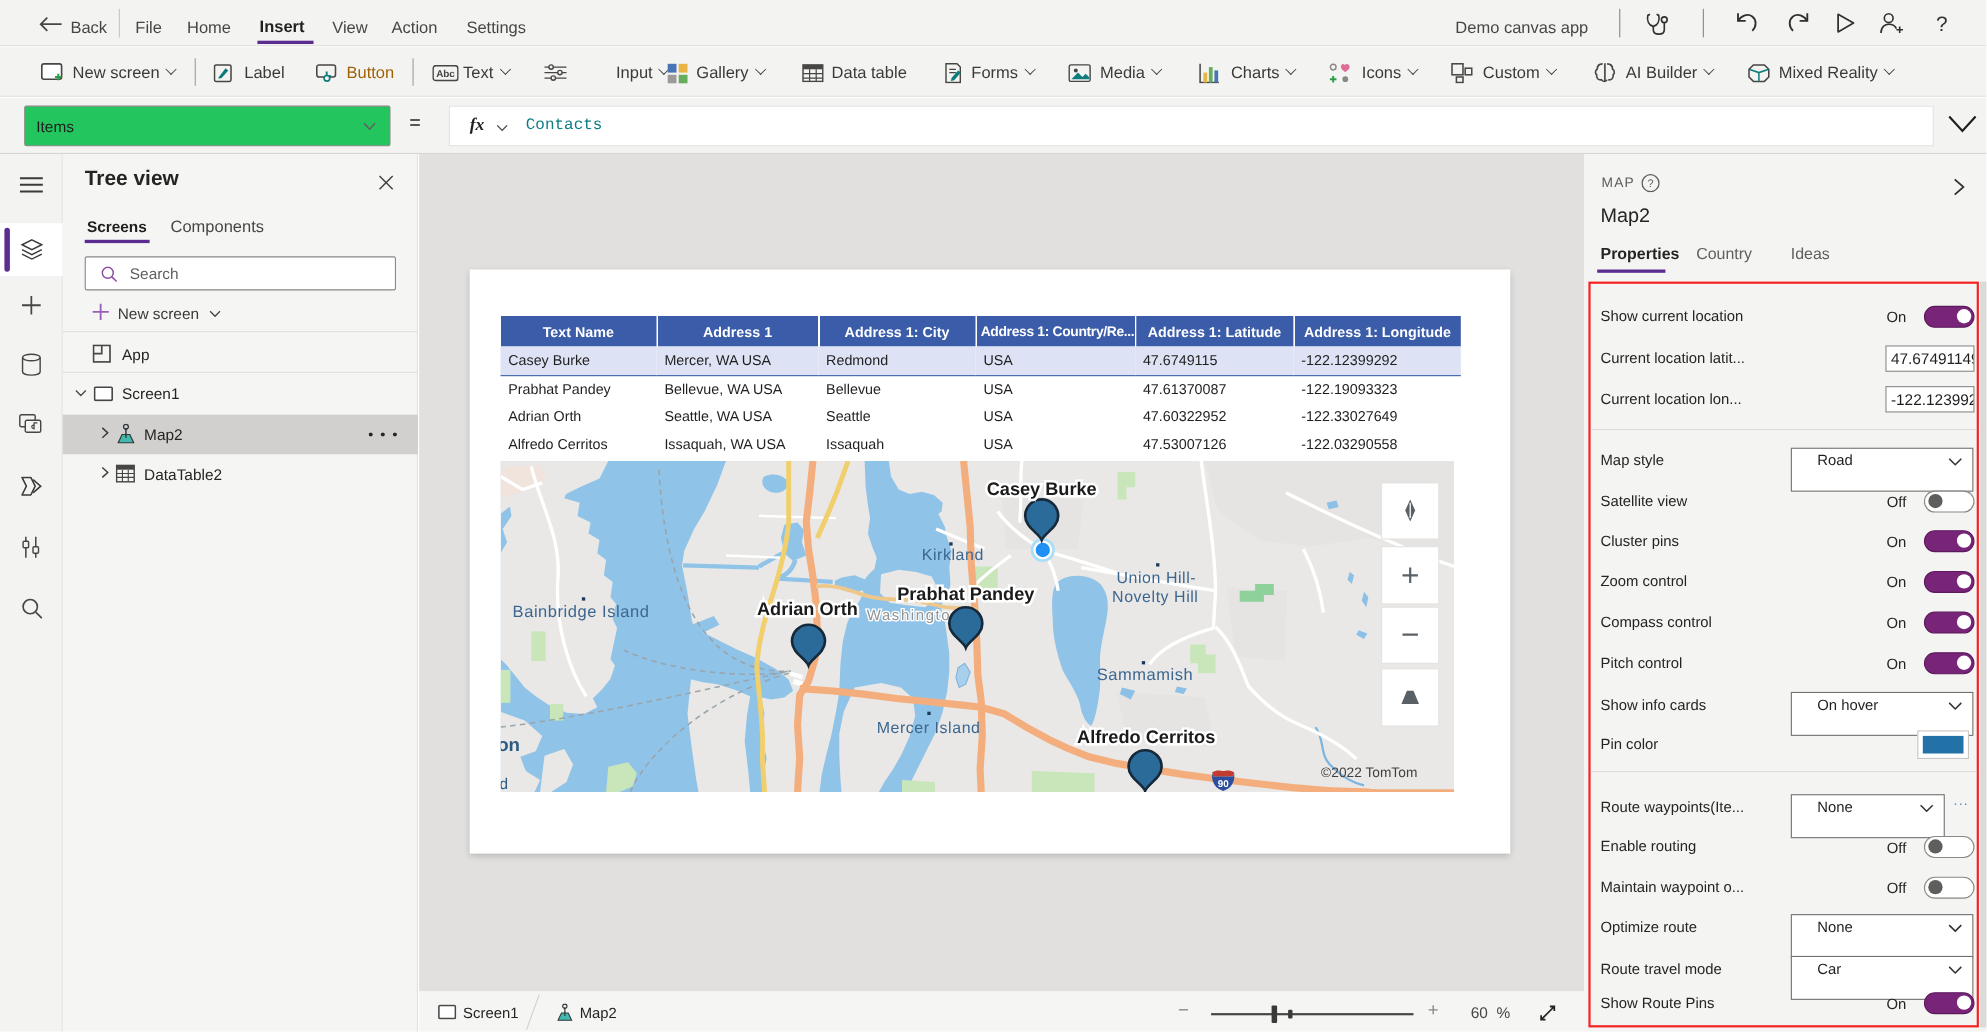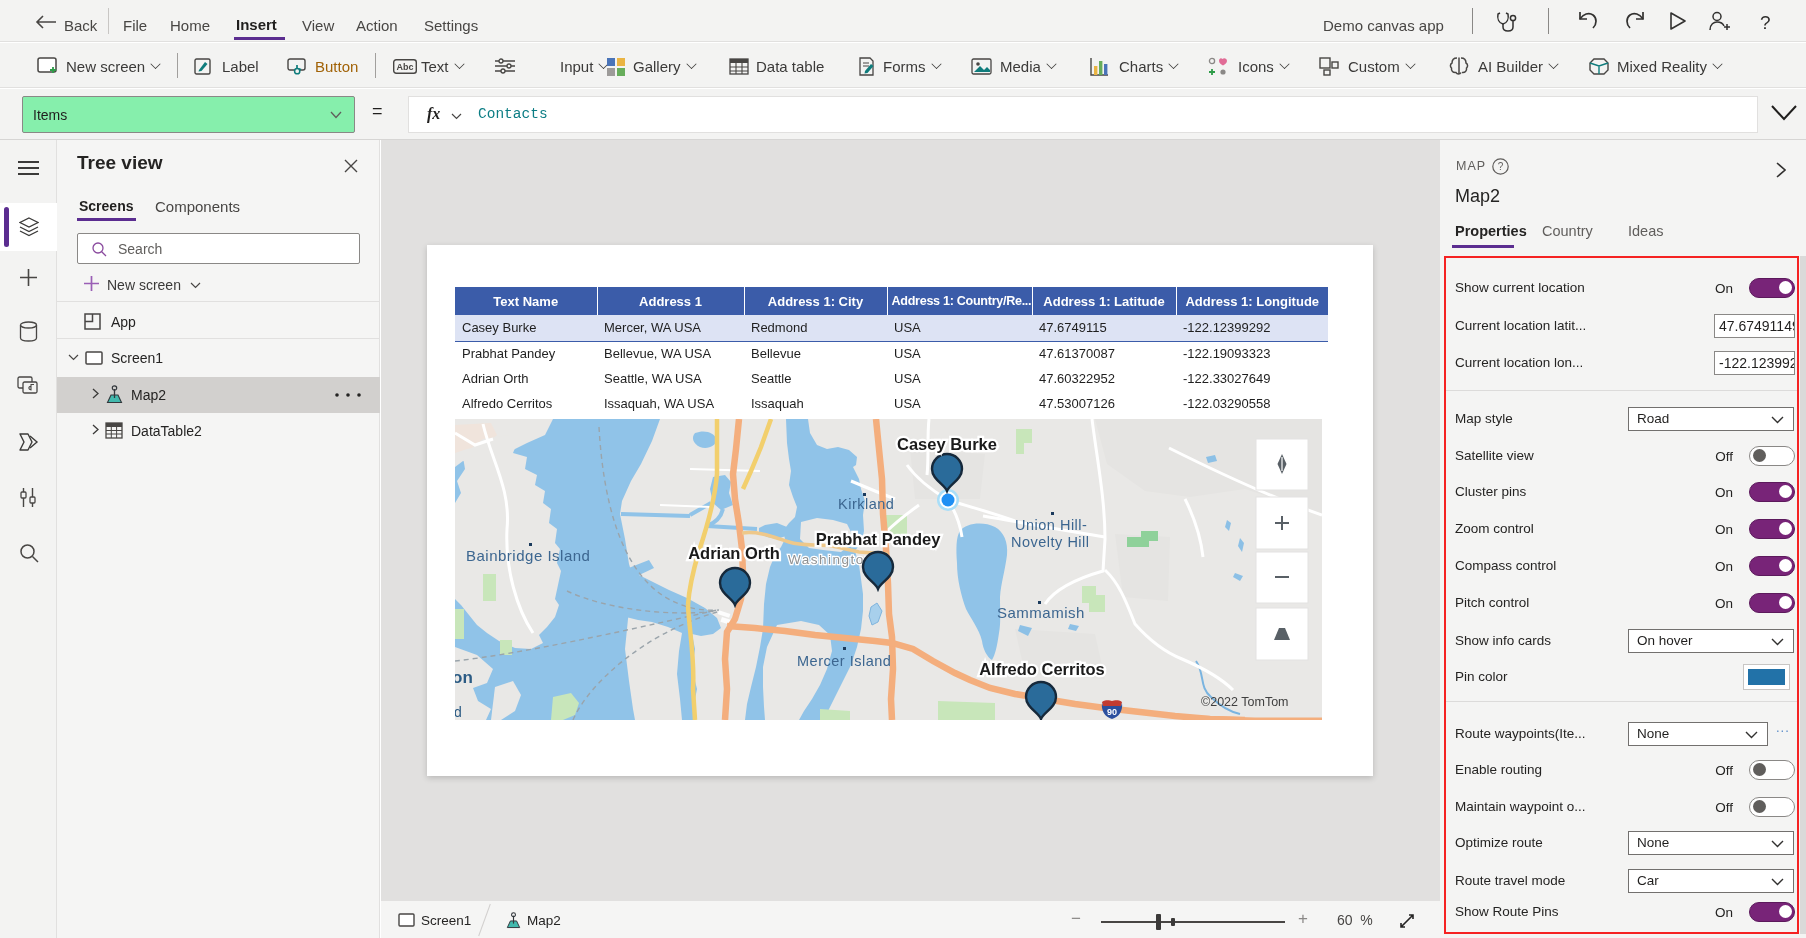--- a/index.html
+++ b/index.html
@@ -7,21 +7,21 @@
   .abs { position:absolute; }
   #root { position:relative; width:1806px; height:938px; }
   .chev { display:inline-block; width:9px; height:9px; border-right:1.5px solid #3b3a39; border-bottom:1.5px solid #3b3a39; transform:rotate(45deg) scale(.8); margin-left:6px; margin-bottom:3px; }
   .lbl { left:15px; font-size:13.5px; color:#252423; }
   .onoff { right:73px; font-size:13.5px; color:#252423; }
   .tgon { left:309px; width:46px; height:20px; background:#782478; border:1.5px solid #5c195c; border-radius:10px; }
   .tgon div { position:absolute; right:2.5px; top:2px; width:13px; height:13px; border-radius:50%; background:#fff; }
   .tgoff { left:309px; width:46px; height:20px; background:#fff; border:1.5px solid #8a8886; border-radius:10px; }
   .tgoff div { position:absolute; left:3px; top:2px; width:13px; height:13px; border-radius:50%; background:#605e5c; }
   .sep { left:6px; width:351px; height:1px; background:#dcdbda; }
-  .dd { left:188px; width:166px; height:24px; background:#fff; border:1px solid #72706e; font-size:13.5px; color:#201f1e; line-height:22px; padding-left:8px; }
+  .dd { left:188px; width:166px; height:40px; background:#fff; border:1px solid #72706e; font-size:13.5px; color:#201f1e; line-height:22px; padding-left:23px; }
   .dd svg { position:absolute; right:9px; top:8px; }
   .inpt { left:274px; width:81px; height:24px; background:#fff; border:1px solid #8a8886; font-size:14px; color:#201f1e; line-height:22px; padding-left:4px; overflow:hidden; white-space:nowrap; }
 </style>
 </head>
 <body>
 <div id="root">
 
 <div class="abs" style="left:0;top:0;width:1806px;height:42px;background:#f3f3f2;border-bottom:1px solid #e1e0df;">
   <svg class="abs" style="left:35px;top:15px;" width="22" height="14" viewBox="0 0 22 14">
         <path d="M8 1 L2 7 L8 13 M2 7 L21 7" stroke="#484644" stroke-width="1.6" fill="none"></path>
@@ -164,21 +164,21 @@
   <span class="abs" style="left:1478px;top:23px;font-size:15px;color:#3b3a39;transform:translateY(-50%);">AI Builder<span class="chev"></span></span>
 
   <svg class="abs" style="left:1588px;top:14px;" width="22" height="19" viewBox="0 0 22 19">
         <path d="M6 2 L16 2 L20 6 L20 13 L16 17 L6 17 L2 13 L2 6 Z" stroke="#484644" stroke-width="1.4" fill="none"></path>
         <path d="M2 6 L11 9 L20 6 M11 9 L11 17" stroke="#0f7c7c" stroke-width="1.4" fill="none"></path>
       </svg>
   <span class="abs" style="left:1617px;top:23px;font-size:15px;color:#3b3a39;transform:translateY(-50%);">Mixed Reality<span class="chev"></span></span>
 </div>
 
 <div class="abs" style="left:0;top:89px;width:1806px;height:51px;background:#f3f3f2;border-bottom:1px solid #d6d5d4;">
-  <div class="abs" style="left:22px;top:7px;width:333px;height:37px;background:#86efac;border:1px solid #8a8886;border-radius:2px;">
+  <div class="abs" style="left:22px;top:7px;width:333px;height:37px;background:#22c55e;border:1px solid #8a8886;border-radius:2px;">
     <span class="abs" style="left:10px;top:10px;font-size:14px;color:#201f1e;">Items</span>
     <svg class="abs" style="right:12px;top:14px;" width="12" height="8" viewBox="0 0 12 8">
           <path d="M1 1 L6 6.5 L11 1" stroke="#605e5c" stroke-width="1.3" fill="none"></path>
         </svg>
   </div>
   <span class="abs" style="left:372px;top:12px;font-size:18px;color:#201f1e;">=</span>
   <div class="abs" style="left:408px;top:7px;width:1350px;height:37px;background:#fff;border:1px solid #e1e0df;">
     <span class="abs" style="left:18px;top:8px;font-size:16px;color:#201f1e;font-family:'Liberation Serif',serif;font-style:italic;font-weight:bold;">fx</span>
     <svg class="abs" style="left:42px;top:16px;" width="11" height="7" viewBox="0 0 11 7">
           <path d="M1 1 L5.5 5.5 L10 1" stroke="#484644" stroke-width="1.2" fill="none"></path>

